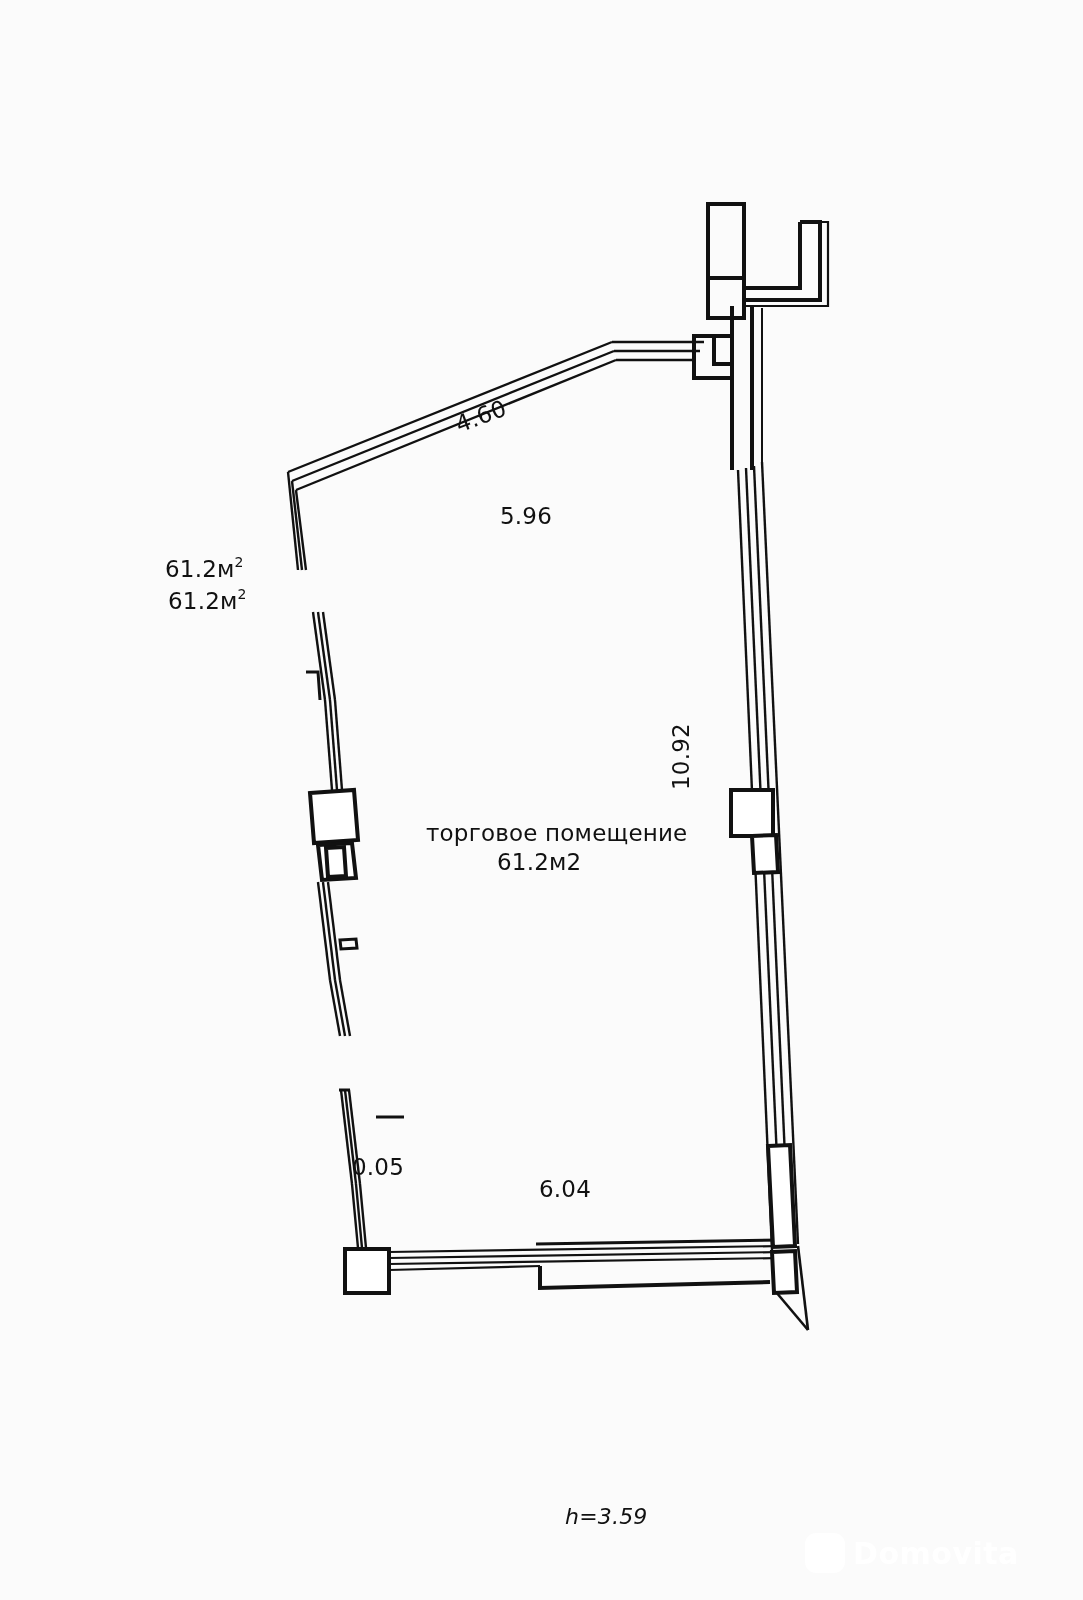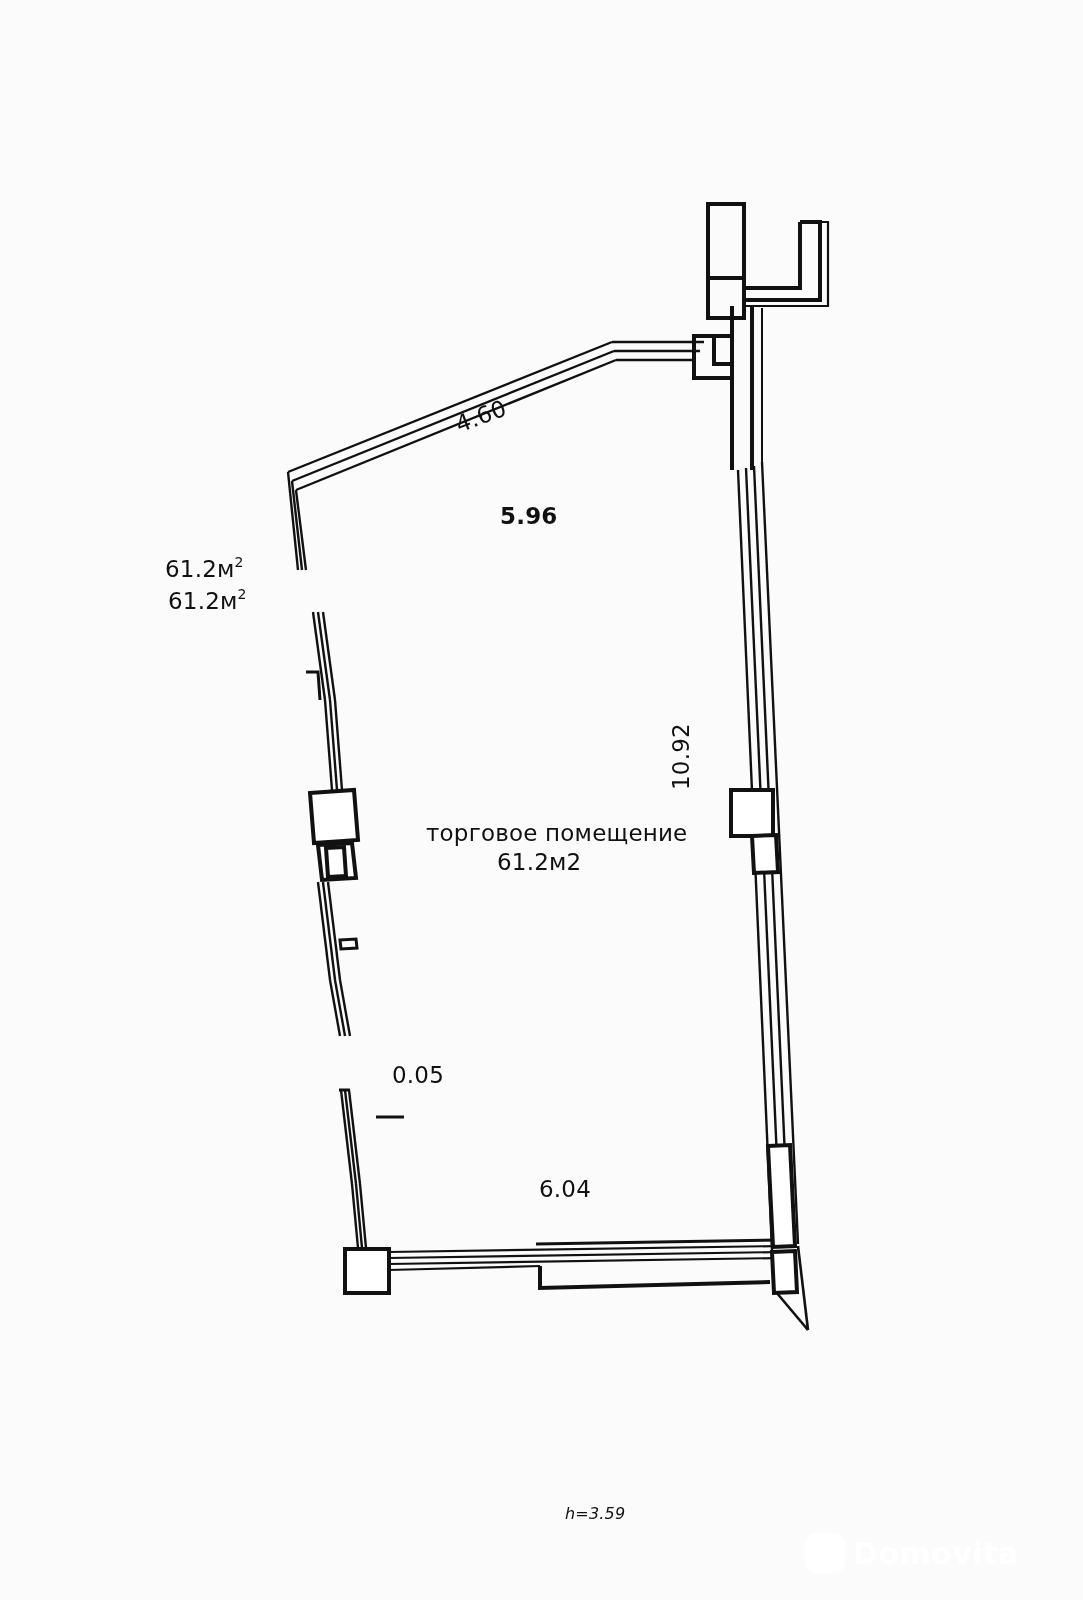--- a/index.html
+++ b/index.html
@@ -47,21 +47,21 @@
   .lbl-dim {
     font-size: 23px;
     font-weight: 500;
   }
   .lbl-room {
     font-size: 23px;
     font-weight: 500;
     text-align: left;
   }
   .lbl-h {
-    font-size: 16px;
+    font-size: 22px;
     font-style: italic;
     font-weight: 500;
   }
   .rot-dia {
     transform: rotate(-20.5deg);
     transform-origin: left top;
   }
   .rot-vert {
     transform: rotate(-90deg);
     transform-origin: left top;
@@ -241,25 +241,25 @@
   <div class="lbl lbl-area" style="left:165px; top:555px;">
     <span>61.2м</span><span class="sup">2</span>
   </div>
 
   <div class="lbl lbl-area" style="left:168px; top:587px;">
     <span>61.2м</span><span class="sup">2</span>
   </div>
 
   <div class="lbl lbl-dim rot-dia" style="left:452px; top:413px;">4.60</div>
 
-  <div class="lbl lbl-dim" style="left:500px; top:503px;font-weight:bold;">5.96</div>
+  <div class="lbl lbl-dim" style="left:500px; top:503px;">5.96</div>
 
   <div class="lbl lbl-dim rot-vert" style="left:668px; top:790px;">10.92</div>
 
-  <div class="lbl lbl-dim" style="left:352px; top:1062px;margin-left:40px;">0.05</div>
+  <div class="lbl lbl-dim" style="left:352px; top:1154px;">0.05</div>
 
   <div class="lbl lbl-dim" style="left:539px; top:1176px;">6.04</div>
 
   <div class="lbl lbl-room" style="left:426px; top:820px;">торговое помещение</div>
 
   <div class="lbl lbl-room" style="left:497px; top:849px;">
     <span>61.2м</span><span class="sup">2</span>
   </div>
 
   <div class="lbl lbl-h" style="left:565px; top:1504px;">h=3.59</div>

